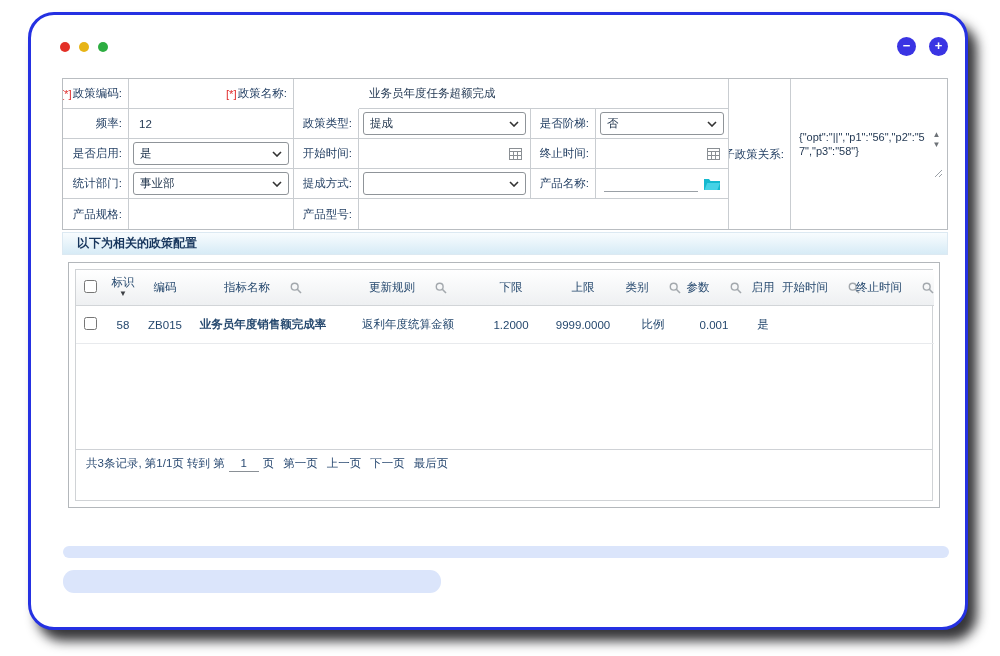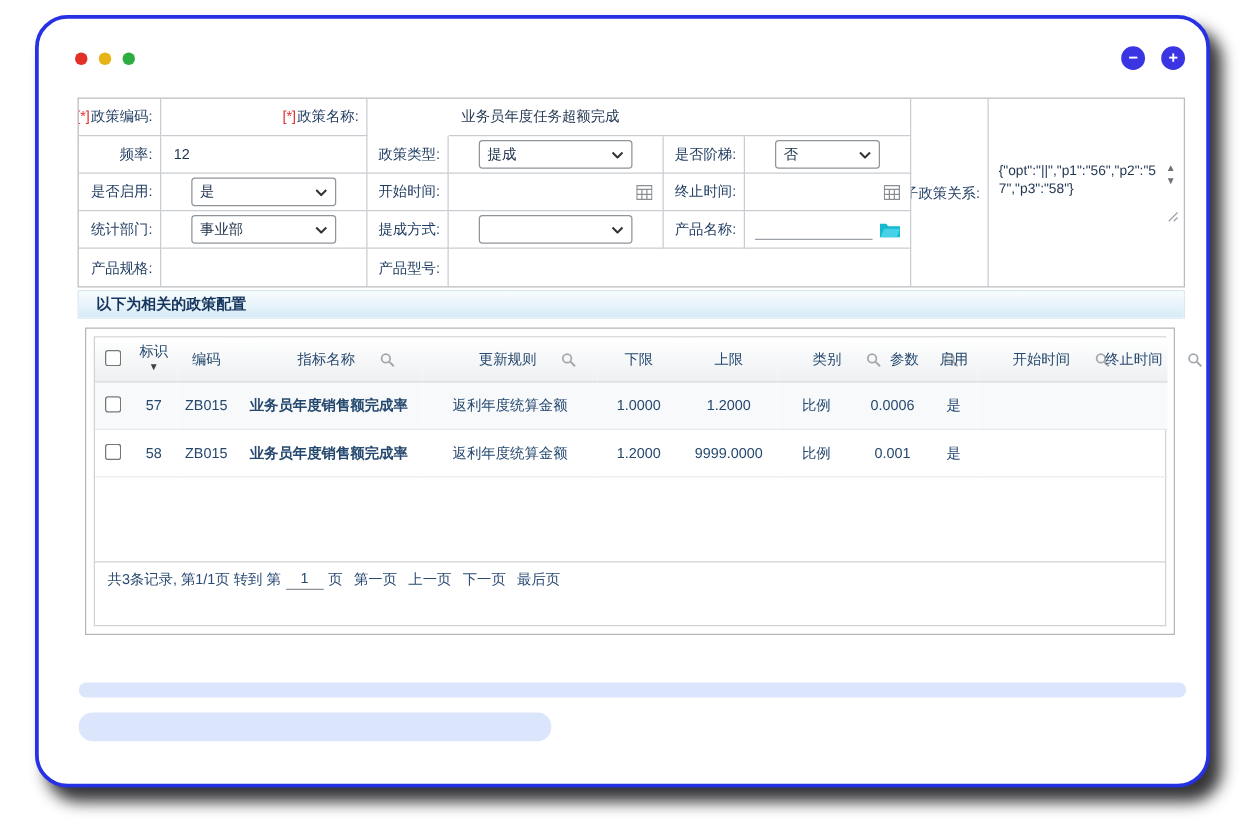--- a/index.html
+++ b/index.html
@@ -22,21 +22,21 @@
   .form{position:absolute;left:31px;top:63px;width:886px;display:grid;
         grid-template-columns:66px 165px 65px 172px 65px 133px 62px 158px;
         grid-auto-rows:30px;border:1px solid #b9bdc1;box-sizing:border-box;
         font-size:11.5px;color:#1d3a5f;background:#fff;}
   .fc{border-right:1px solid #c9cdd1;border-bottom:1px solid #c9cdd1;display:flex;align-items:center;
       box-sizing:border-box;overflow:hidden;}
   .fc.lc{border-right:none}.fc.lr{border-bottom:none}
   .flabel{justify-content:flex-end;padding-right:6px;white-space:nowrap;}
   .fval{padding-left:10px;color:#1f3550;}
   .req{color:#e03131;margin-right:1px;}
-  .sel{margin:0 24px;height:21px;flex:1;border:1px solid #8f9499;border-radius:3px;background:#fff;
+  .sel{margin:0 4px;height:21px;flex:1;border:1px solid #8f9499;border-radius:3px;background:#fff;
        display:flex;align-items:center;justify-content:space-between;padding:0 6px;color:#20344c;cursor:pointer;}
   .datecell{justify-content:flex-end;padding-right:8px;}
   .prodcell{padding:0 8px;}
   .uline{flex:1;border-bottom:1px solid #9aa0a6;height:16px;margin-right:6px;}
   .spanv{grid-column:4 / span 3;}
   .g7{grid-column:7;grid-row:1 / span 5;justify-content:flex-end;padding-right:6px;}
   .g8{grid-column:8;grid-row:1 / span 5;padding:4px 6px;}
   .ta{position:relative;width:100%;height:52px;background:#fff;}
   .ta-text{position:absolute;left:2px;top:2px;right:17px;font-size:11px;line-height:14px;
            color:#1f3550;word-break:break-all;}
@@ -53,21 +53,21 @@
   .panel-inner{height:100%;box-sizing:border-box;border:1px solid #d0d3d6;display:flex;flex-direction:column;}
   table.grid{border-collapse:collapse;table-layout:fixed;width:100%;font-size:11.5px;color:#25486e;}
   table.grid th{height:35px;font-weight:normal;background:linear-gradient(#ffffff,#eef0f2);
                 border-bottom:1px solid #d2d5d8;text-align:center;padding:0;white-space:nowrap;}
   table.grid td{height:37px;border-bottom:1px solid #e8eaed;text-align:center;padding:0 2px;
                 white-space:nowrap;overflow:hidden;}
   tr.alt td{background:#f8f9fb;}
   td.cname{text-align:left;font-weight:bold;padding-left:4px;}
   .hstack{display:inline-flex;flex-direction:column;align-items:center;line-height:12px;}
   .sorticon{font-size:8px;color:#3c3f44;cursor:pointer;}
-  .hlbl{display:inline-flex;align-items:center;gap:20px;justify-content:flex-start;margin-left:28px;}
+  .hlbl{display:inline-flex;align-items:center;gap:20px;justify-content:flex-start;}
   .spacer{flex:1;}
   .pagebar{border-top:1px solid #cfd2d6;height:26px;margin-bottom:24px;display:flex;align-items:center;
            padding:0 10px;font-size:11.5px;color:#2a4a72;white-space:nowrap;}
   .pagebar .lnk{margin-left:9px;cursor:pointer;}
   .pageinput{width:26px;border:none;border-bottom:1px solid #8a9096;text-align:center;font-size:11.5px;
              color:#2a4a72;margin:0 4px;background:transparent;outline:none;height:15px;
              font-family:"Liberation Sans","DejaVu Sans",sans-serif;}
   
   .skel1{position:absolute;left:32px;top:531px;width:886px;height:12px;border-radius:6px;background:#dbe5fb;}
   .skel2{position:absolute;left:32px;top:555px;width:378px;height:23px;border-radius:11px;background:#dbe5fb;}
@@ -298,34 +298,20 @@
                   <span>终止时间</span>
                   <svg width="12" height="12">
                     <circle cx="4.7" cy="4.7" r="3.4" stroke="#a3a8ad" fill="none" stroke-width="1.4"></circle>
                     <path d="M7.3 7.3 L11 11" stroke="#a3a8ad" stroke-width="1.6"></path>
                   </svg>
                 </span>
             </th>
           </tr>
         </thead>
         <tbody>
-          <tr class="alt">
-            <td><input type="checkbox" style=""></td>
-            <td>57</td>
-            <td>ZB015</td>
-            <td class="cname">业务员年度销售额完成率</td>
-            <td>返利年度统算金额</td>
-            <td>1.0000</td>
-            <td>1.2000</td>
-            <td>比例</td>
-            <td>0.0006</td>
-            <td>是</td>
-            <td></td>
-            <td></td>
-          </tr>
           <tr>
             <td><input type="checkbox" style=""></td>
             <td>58</td>
             <td>ZB015</td>
             <td class="cname">业务员年度销售额完成率</td>
             <td>返利年度统算金额</td>
             <td>1.2000</td>
             <td>9999.0000</td>
             <td>比例</td>
             <td>0.001</td>

